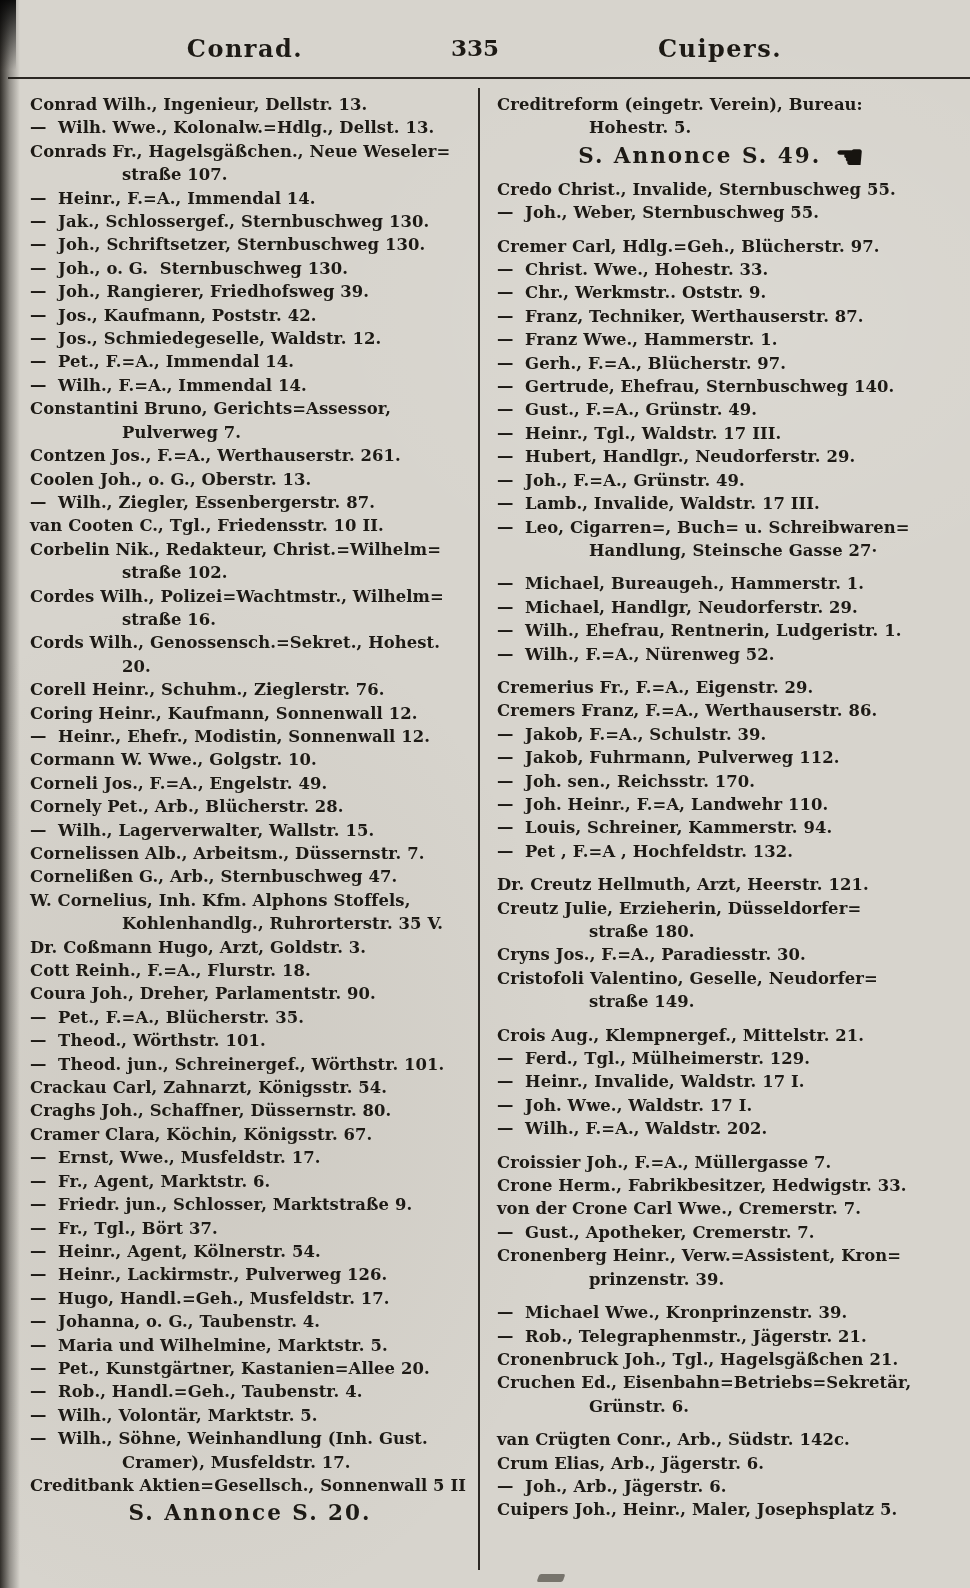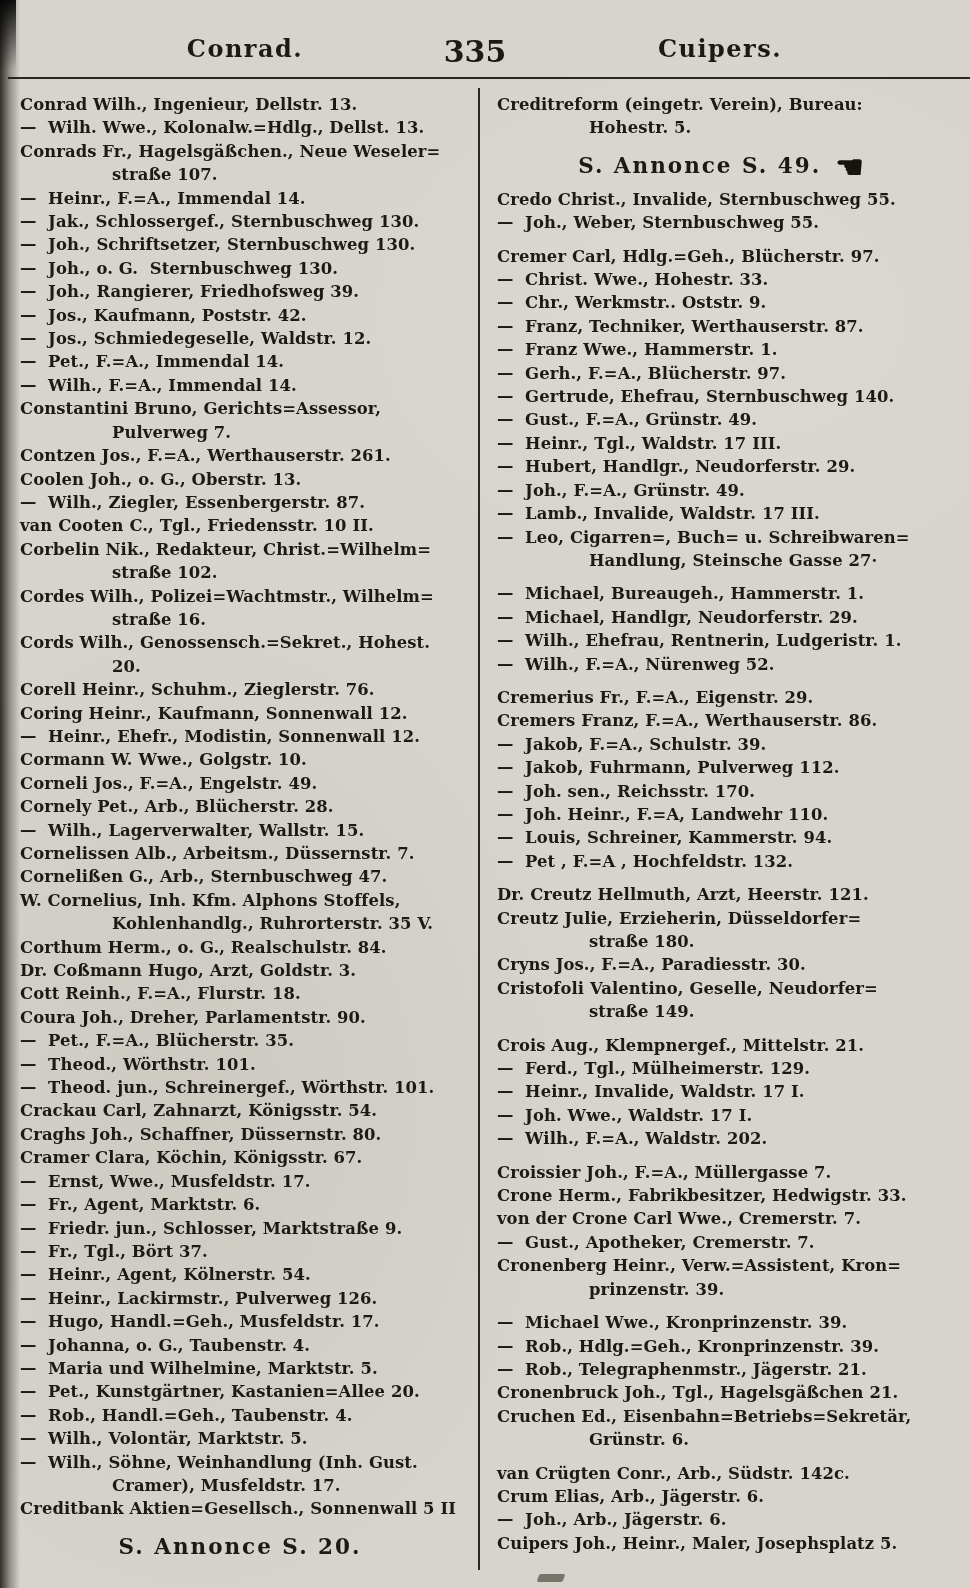--- a/index.html
+++ b/index.html
@@ -24,45 +24,45 @@
   .gutter-shadow::before {
     content: ""; position: absolute; left: 0; top: 0; width: 16px; height: 70px;
     background: linear-gradient(180deg, rgba(5,5,5,0.95), rgba(5,5,5,0));
   }
   .header-row { position: absolute; top: 34px; left: 0; width: 100%; height: 40px; }
   .running-title {
     position: absolute; font-weight: bold; font-size: 24px; letter-spacing: 1.5px; text-align: center;
   }
   .title-left  { left: 30px;  width: 430px; }
   .title-right { left: 510px; width: 420px; }
-  .page-number { position: absolute; left: 420px; width: 110px; text-align: center; font-size: 30px; font-weight: bold; }
+  .page-number { position: absolute; left: 420px; width: 110px; text-align: center; font-size: 23px; font-weight: bold; }
   .header-rule {
     position: absolute; top: 77px; left: 8px; right: 0; height: 2px;
     background: #2b2823;
   }
   .column-divider {
     position: absolute; top: 88px; bottom: 18px; left: 478px; width: 2px;
     background: #2b2823;
   }
   .col { position: absolute; top: 93px; }
-  .col-left  { left: 20px;  width: 440px; }
+  .col-left  { left: 30px;  width: 440px; }
   .col-right { left: 497px; width: 450px; }
   .entry { margin: 0; }
   .entry.gap { margin-top: 10px; }
   .line {
     font-size: 16.4px;
     line-height: 23.4px;
     font-weight: bold;
     letter-spacing: 0.1px;
     padding-left: 92px;
     text-indent: -92px;
     white-space: pre-wrap;
   }
   .line.cont { text-indent: 0; }
-  .entry.annonce { margin: 11px 0 7px; }
+  .entry.annonce { margin: 1px 0 7px; }
   .entry.annonce .line {
     text-align: center;
     padding-left: 0;
     text-indent: 0;
     font-size: 21.5px;
     letter-spacing: 2px;
     line-height: 30px;
   }
   .manicule {
     font-size: 32px;
@@ -181,23 +181,20 @@
         <div class="line">Cornelissen Alb., Arbeitsm., Düssernstr. 7.</div>
       </div>
       <div class="entry">
         <div class="line">Cornelißen G., Arb., Sternbuschweg 47.</div>
       </div>
       <div class="entry">
         <div class="line">W. Cornelius, Inh. Kfm. Alphons Stoffels,</div>
         <div class="line cont">Kohlenhandlg., Ruhrorterstr. 35 V.</div>
       </div>
       <div class="entry">
-        <div class="line">Corthum Herm., o. G., Realschulstr. 84.</div>
-      </div>
-      <div class="entry">
         <div class="line">Dr. Coßmann Hugo, Arzt, Goldstr. 3.</div>
       </div>
       <div class="entry">
         <div class="line">Cott Reinh., F.=A., Flurstr. 18.</div>
       </div>
       <div class="entry">
         <div class="line">Coura Joh., Dreher, Parlamentstr. 90.</div>
       </div>
       <div class="entry">
         <div class="line">—  Pet., F.=A., Blücherstr. 35.</div>
@@ -396,23 +393,20 @@
         <div class="line">—  Gust., Apotheker, Cremerstr. 7.</div>
       </div>
       <div class="entry">
         <div class="line">Cronenberg Heinr., Verw.=Assistent, Kron=</div>
         <div class="line cont">prinzenstr. 39.</div>
       </div>
       <div class="entry gap">
         <div class="line">—  Michael Wwe., Kronprinzenstr. 39.</div>
       </div>
       <div class="entry">
-        <div class="line">—  Rob., Hdlg.=Geh., Kronprinzenstr. 39.</div>
-      </div>
-      <div class="entry">
         <div class="line">—  Rob., Telegraphenmstr., Jägerstr. 21.</div>
       </div>
       <div class="entry">
         <div class="line">Cronenbruck Joh., Tgl., Hagelsgäßchen 21.</div>
       </div>
       <div class="entry">
         <div class="line">Cruchen Ed., Eisenbahn=Betriebs=Sekretär,</div>
         <div class="line cont">Grünstr. 6.</div>
       </div>
       <div class="entry gap">

